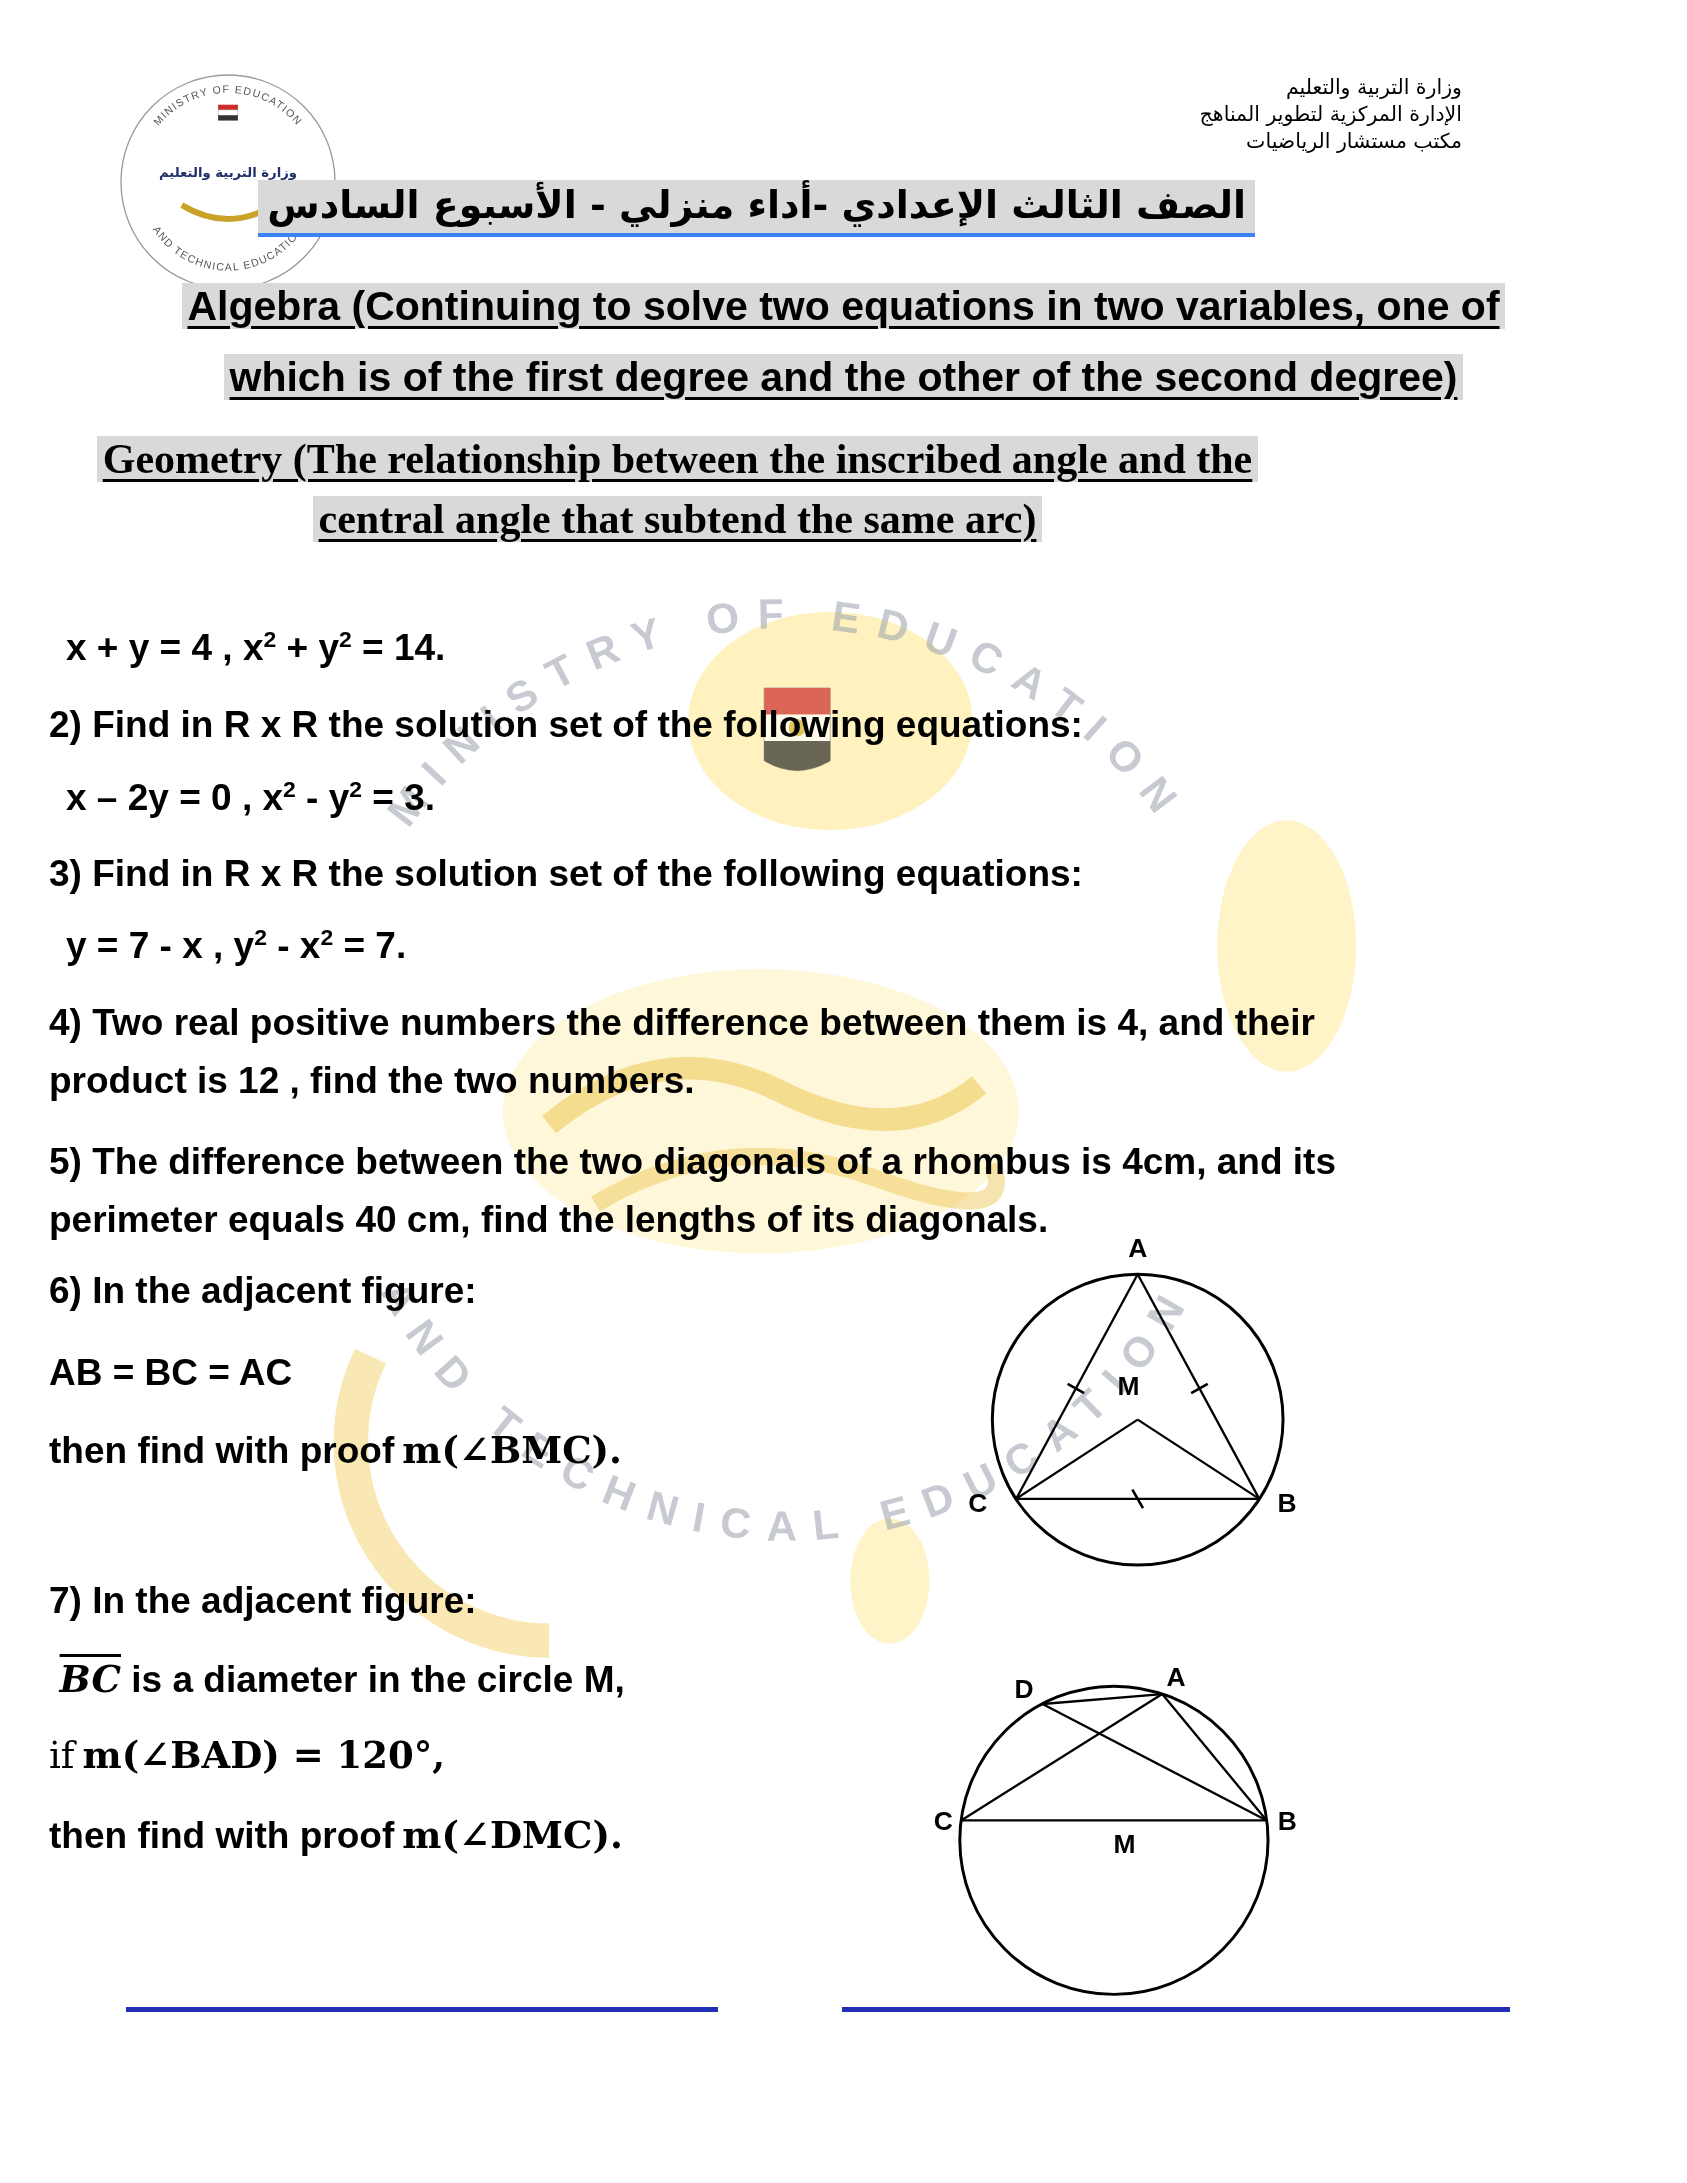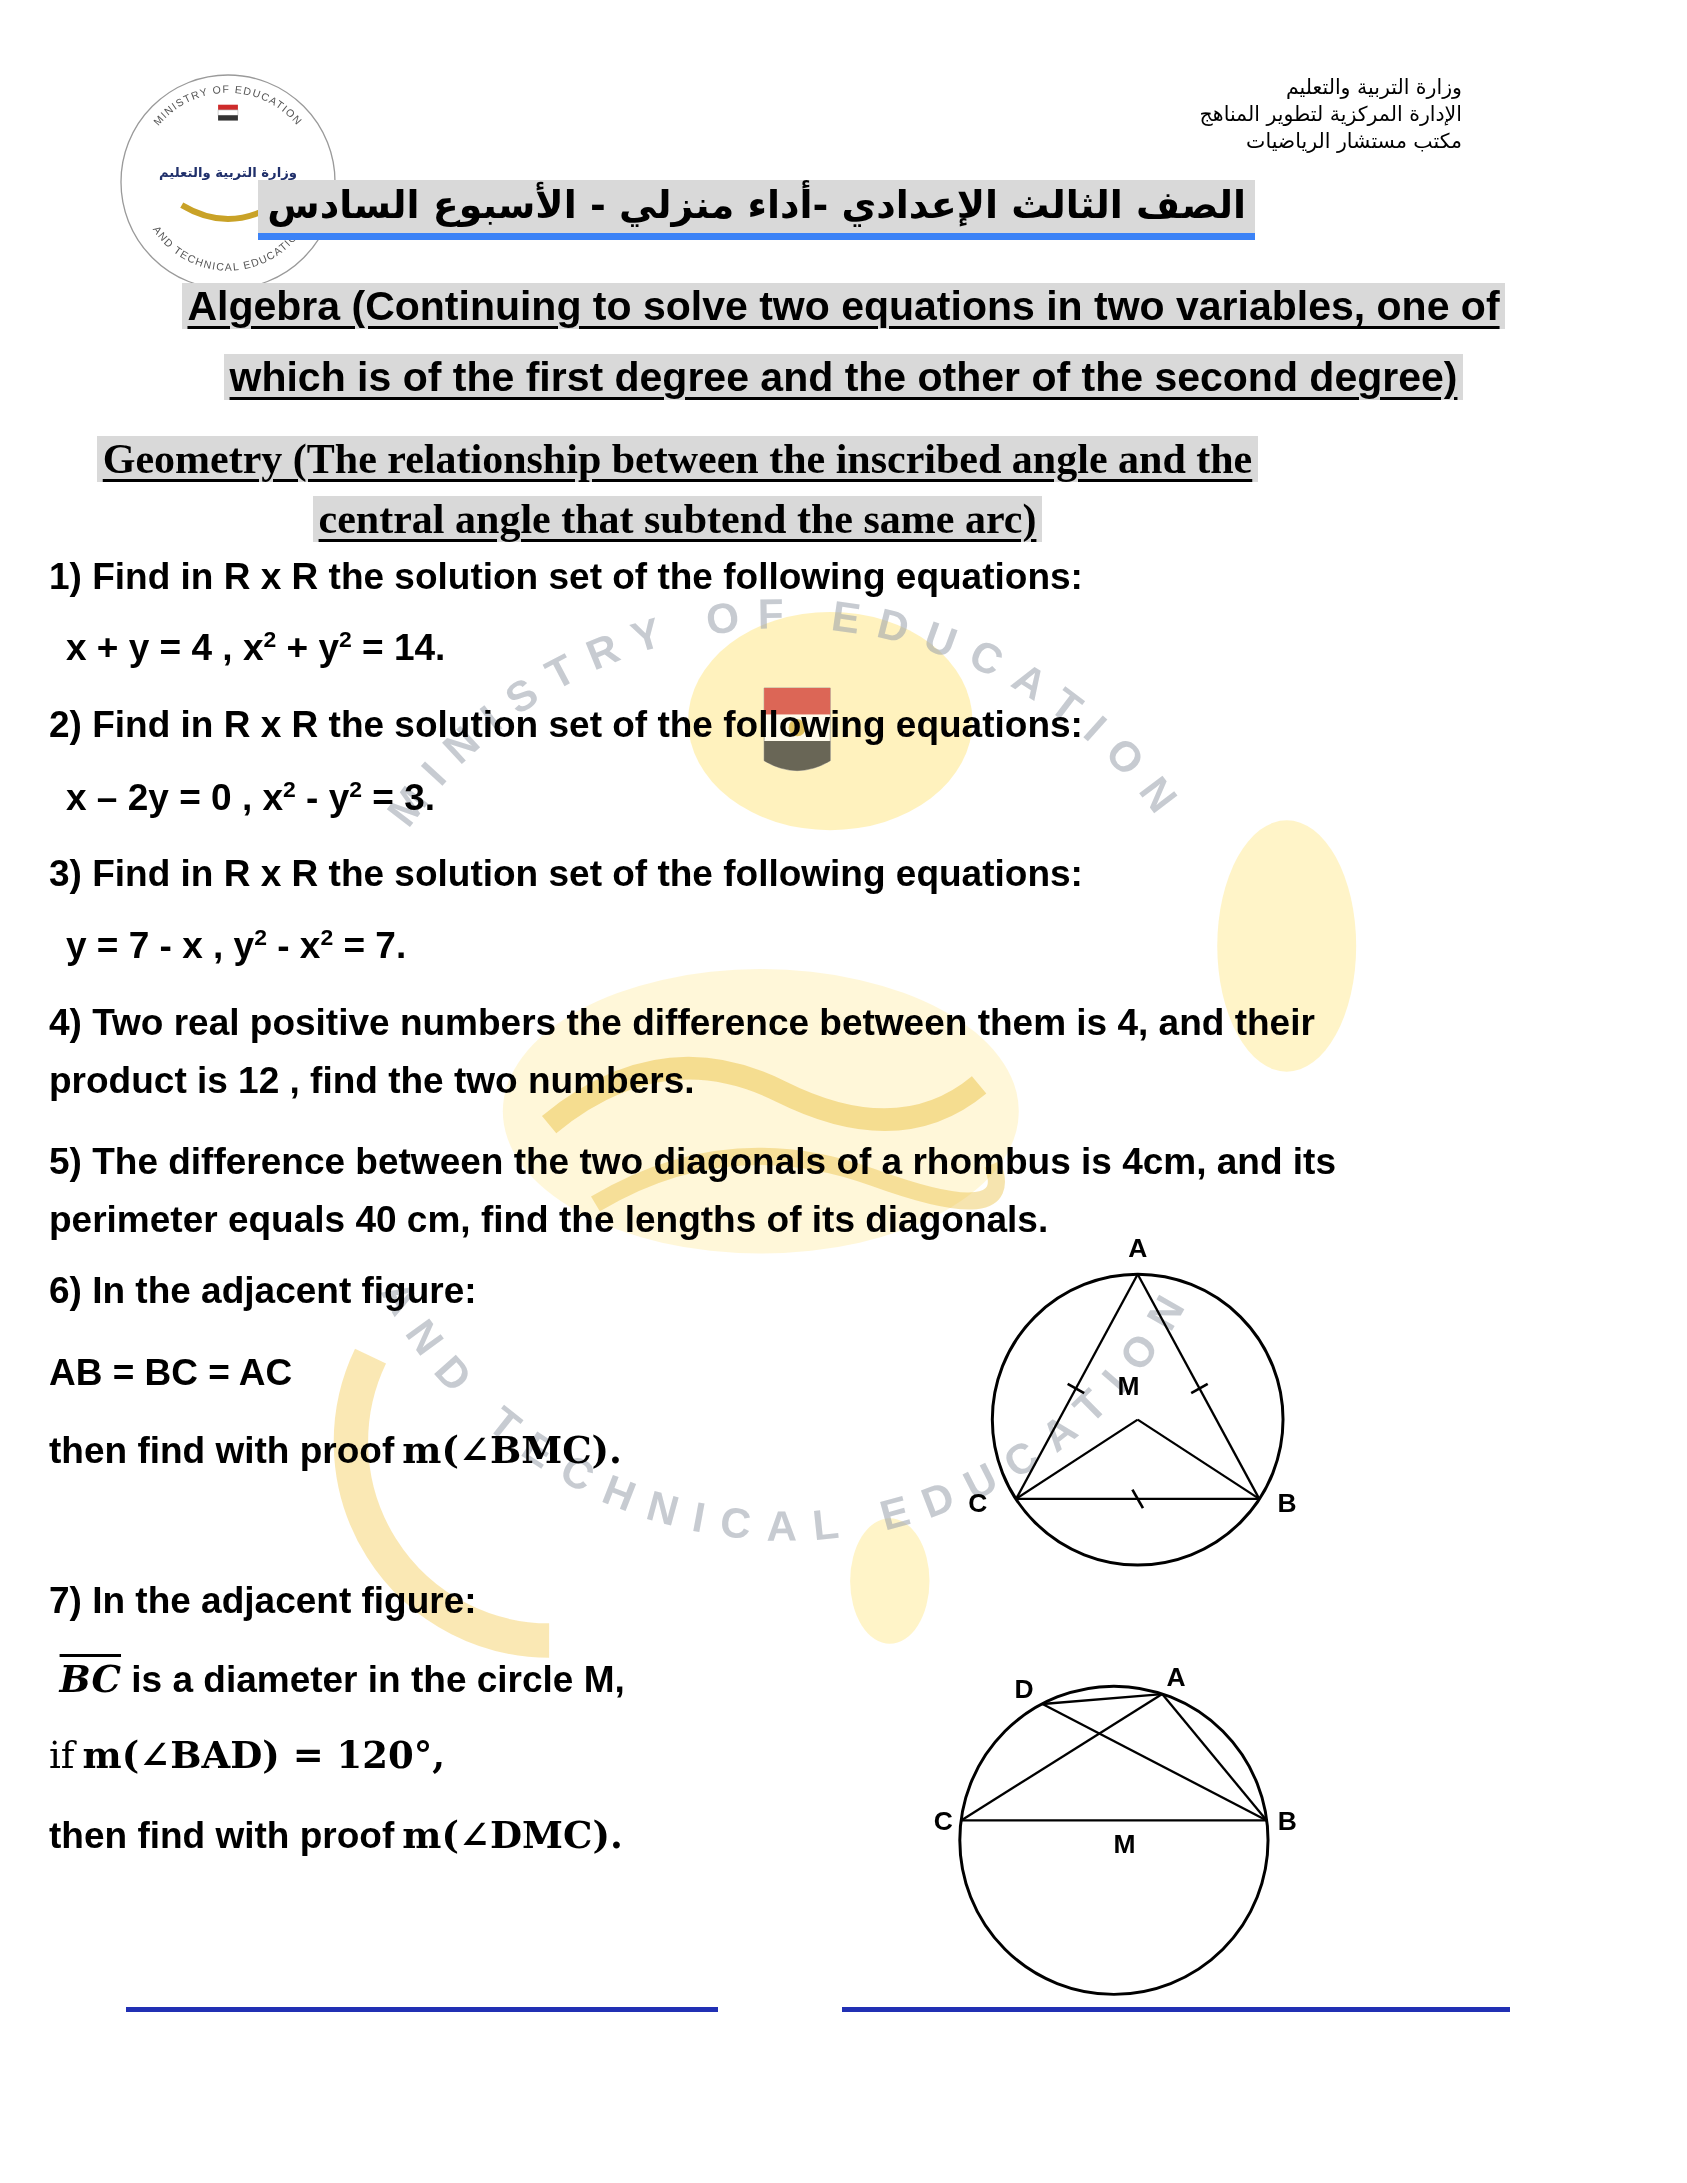--- a/index.html
+++ b/index.html
@@ -6,21 +6,21 @@
   .page{position:relative;width:1687px;height:2183px;background:#ffffff;overflow:hidden;
         font-family:"Liberation Sans",sans-serif;color:#000;}
   .abs{position:absolute;}
   .layer{z-index:2;}
   .wm{z-index:0;pointer-events:none;}
 
   
   .ministry{direction:rtl;text-align:right;font-family:"DejaVu Sans",sans-serif;
             font-size:20.5px;line-height:27px;font-weight:400;}
   .ar-title{direction:rtl;font-family:"DejaVu Sans",sans-serif;font-weight:bold;font-size:38px;
-            background:#d9d9d9;border-bottom:7px solid #3b82f6;padding:2.6px 9.3px 6.6px 9.3px;white-space:nowrap;}
+            background:#d9d9d9;border-bottom:4px solid #3b82f6;padding:2.6px 9.3px 6.6px 9.3px;white-space:nowrap;}
 
   
   .h-algebra{width:1687px;text-align:center;font-weight:bold;font-size:41px;line-height:71px;}
   .h-geometry{width:1355px;text-align:center;font-family:"Liberation Serif",serif;
               font-weight:bold;font-size:42px;line-height:60px;}
   .hl{background:#d9d9d9;text-decoration:underline;text-decoration-thickness:3.3px;
       text-underline-offset:6px;padding:0 5.3px;}
 
   
   .bline{font-weight:bold;font-size:37px;white-space:nowrap;}
@@ -104,21 +104,20 @@
   <div class="abs layer h-algebra" style="left:0;top:271px">
     <div><span class="hl">Algebra (Continuing to solve two equations in two variables, one of</span></div>
     <div><span class="hl">which is of the first degree and the other of the second degree)</span></div>
   </div>
 
   <div class="abs layer h-geometry" style="left:0;top:429px">
     <div><span class="hl">Geometry (The relationship between the inscribed angle and the</span></div>
     <div><span class="hl">central angle that subtend the same arc)</span></div>
   </div>
 
-  <div class="abs layer bline" style="left:49px;top:556px">1) Find in R x R the solution set of the following equations:</div>
   <div class="abs layer bline" style="left:66px;top:627px"><span>x + y = 4 , x</span><span class="sp">2</span><span> + y</span><span class="sp">2</span><span> = 14.</span></div>
 
   <div class="abs layer bline" style="left:49px;top:704px">2) Find in R x R the solution set of the following equations:</div>
   <div class="abs layer bline" style="left:66px;top:777px"><span>x – 2y = 0 , x</span><span class="sp">2</span><span> - y</span><span class="sp">2</span><span> = 3.</span></div>
 
   <div class="abs layer bline" style="left:49px;top:853px">3) Find in R x R the solution set of the following equations:</div>
   <div class="abs layer bline" style="left:66px;top:925px"><span>y = 7 - x , y</span><span class="sp">2</span><span> - x</span><span class="sp">2</span><span> = 7.</span></div>
 
   <div class="abs layer bline" style="left:49px;top:1002px">4) Two real positive numbers the difference between them is 4, and their</div>
   <div class="abs layer bline" style="left:49px;top:1060px">product is 12 , find the two numbers.</div>

